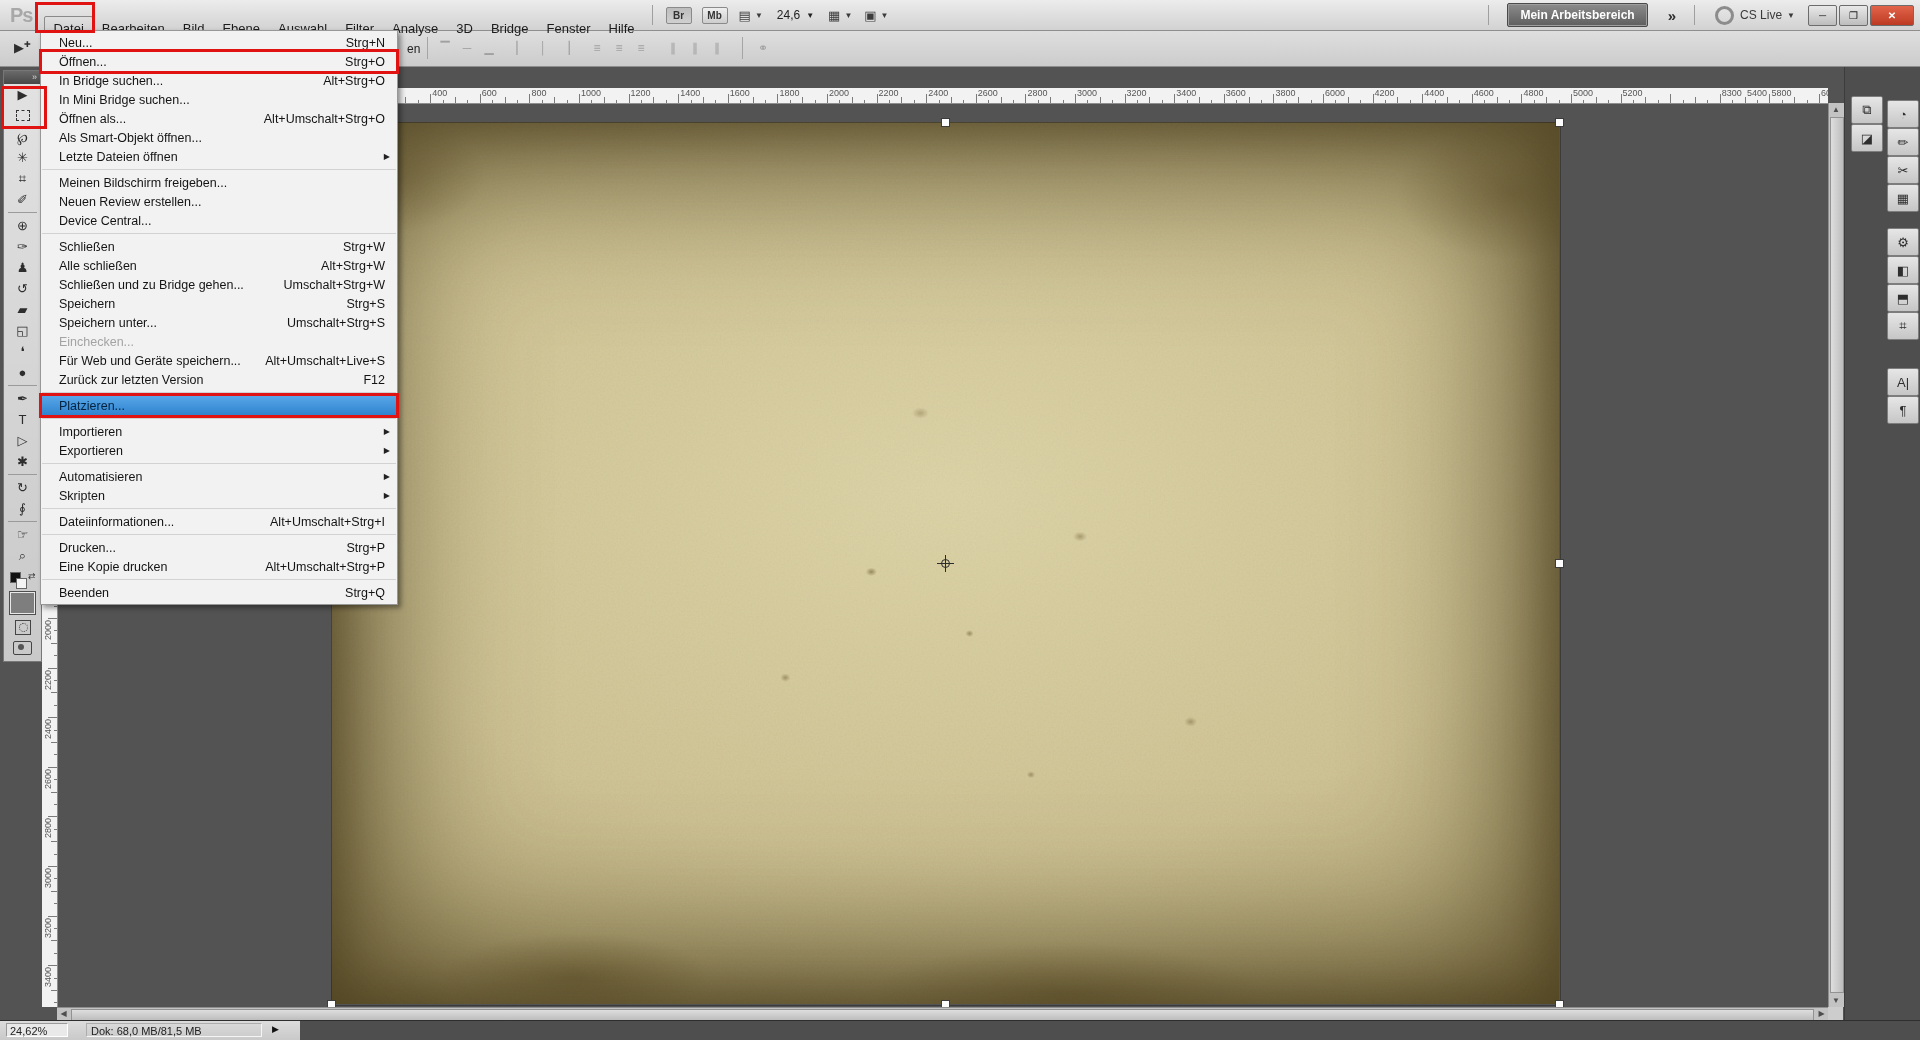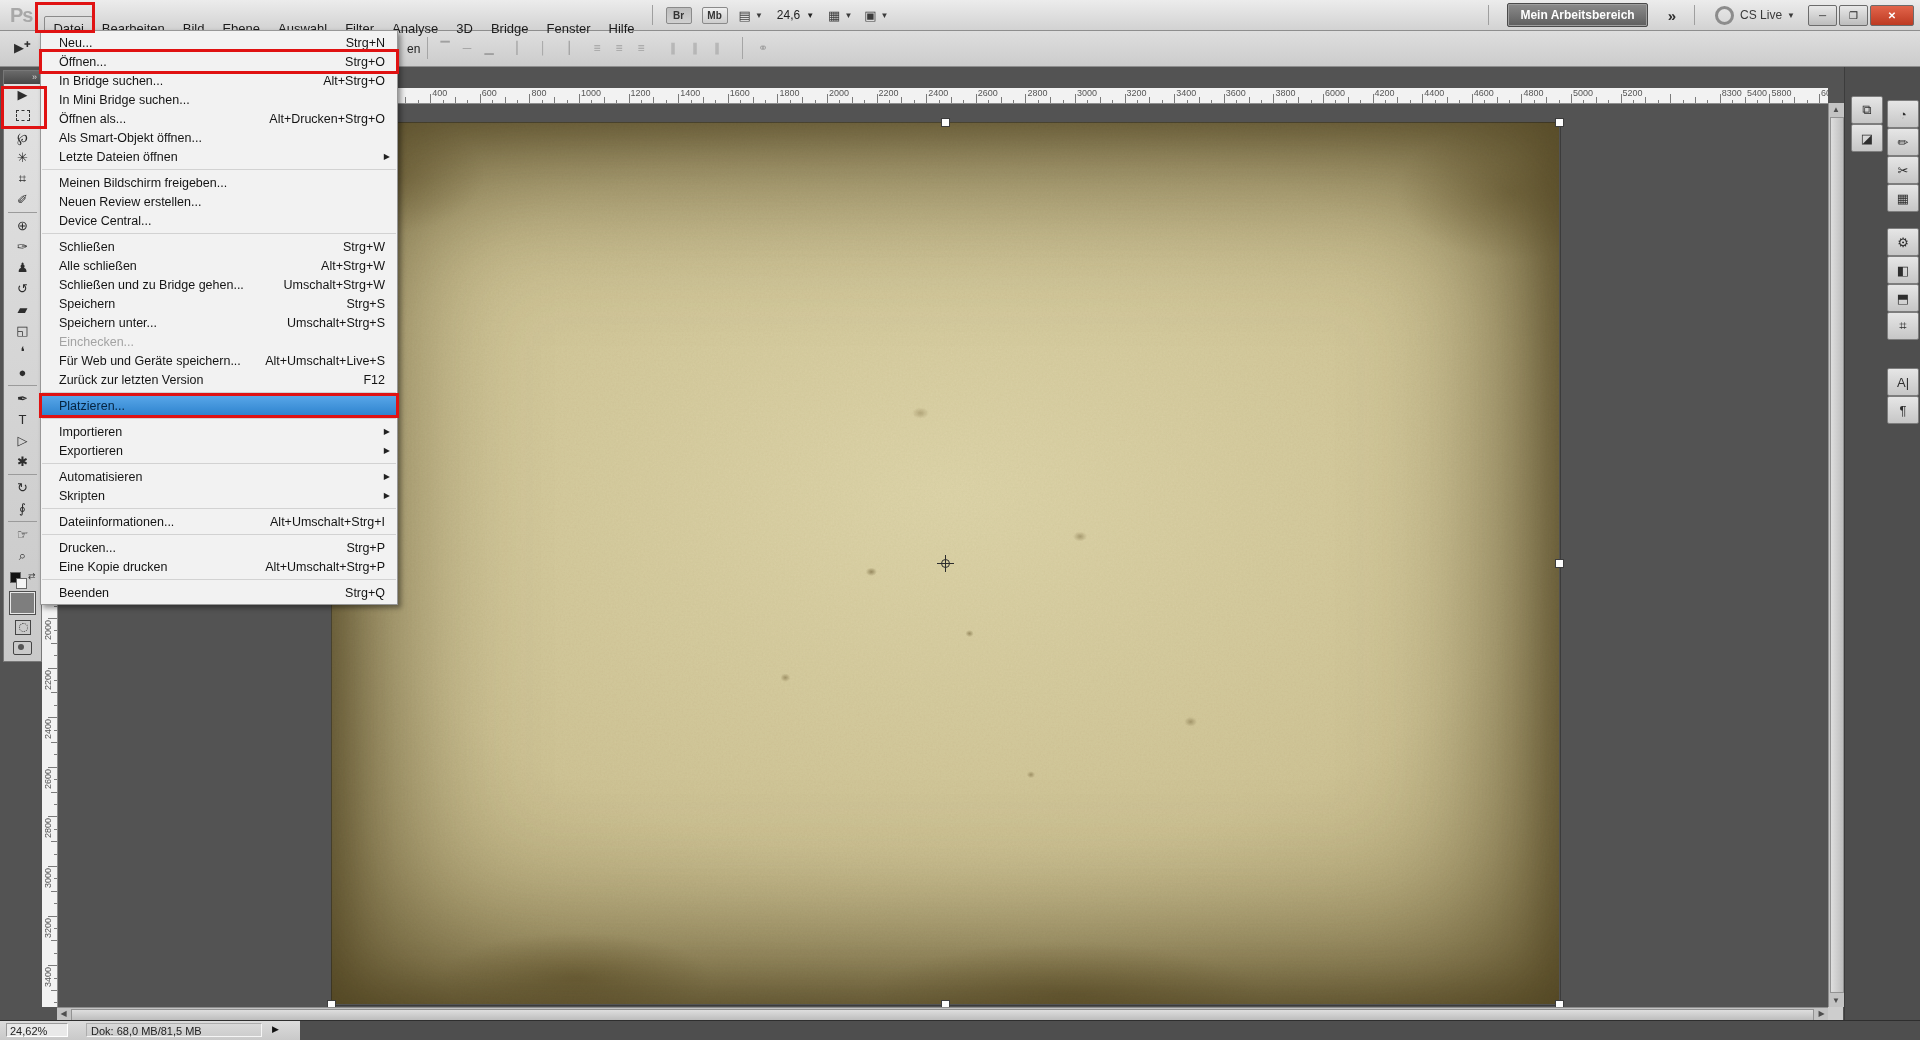--- a/index.html
+++ b/index.html
@@ -628,21 +628,21 @@
     </div>
     <div class="menu-row">
       <span>In Bridge suchen...</span>
       <span class="shortcut">Alt+Strg+O</span>
     </div>
     <div class="menu-row">
       <span>In Mini Bridge suchen...</span>
     </div>
     <div class="menu-row">
       <span>Öffnen als...</span>
-      <span class="shortcut">Alt+Drucken+Strg+O</span>
+      <span class="shortcut">Alt+Umschalt+Strg+O</span>
     </div>
     <div class="menu-row">
       <span>Als Smart-Objekt öffnen...</span>
     </div>
     <div class="menu-row">
       <span>Letzte Dateien öffnen</span>
       <span class="sub-arrow">▶</span>
     </div>
     <div class="menu-sep"></div>
     <div class="menu-row">

